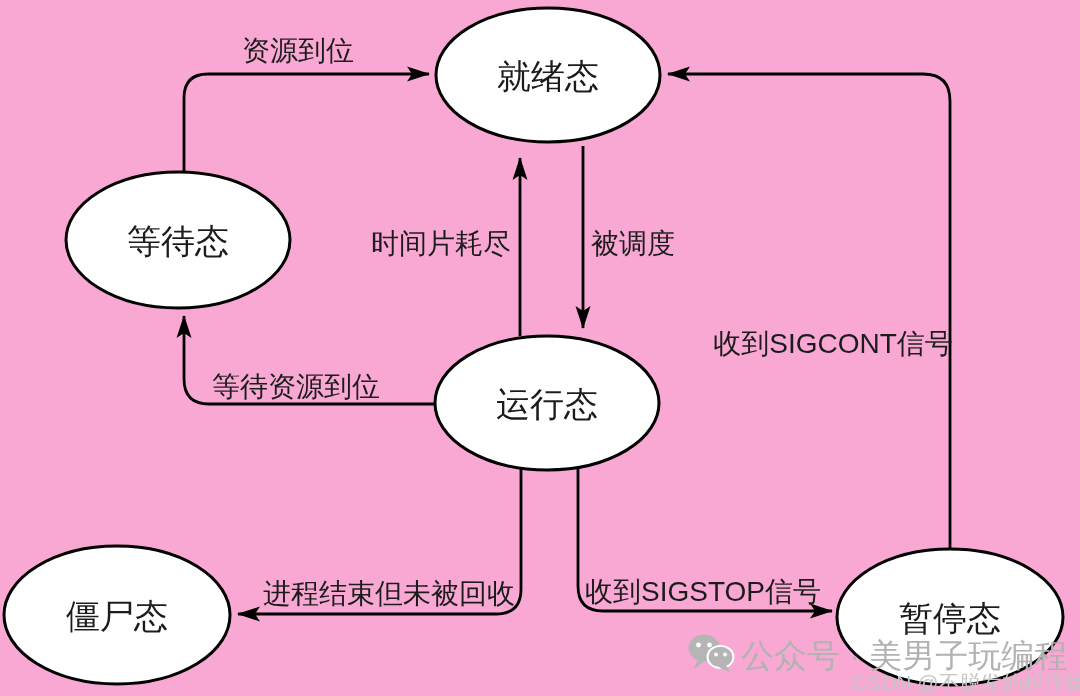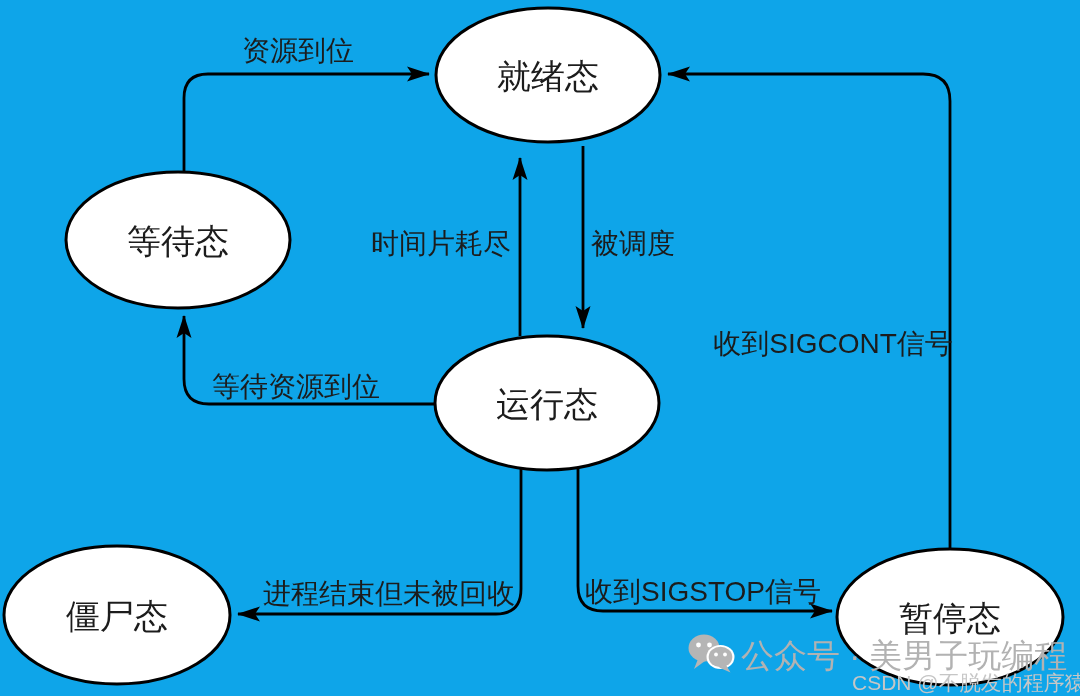--- a/index.html
+++ b/index.html
@@ -1,20 +1,20 @@
 <!DOCTYPE html>
 <html><head>
 <meta charset="utf-8">
 <style>
   html, body { margin: 0; padding: 0; background: #ffffff; }
   .stage {
     position: relative;
     width: 1080px;
     height: 696px;
-    background: #0ea5e9;
+    background: #f9a8d4;
     overflow: hidden;
     font-family: "Liberation Sans", "DejaVu Sans", sans-serif;
   }
   svg { display: block; }
   .node-shape {
     fill: #ffffff;
     stroke: #000000;
     stroke-width: 3;
   }
   .edge-line {

